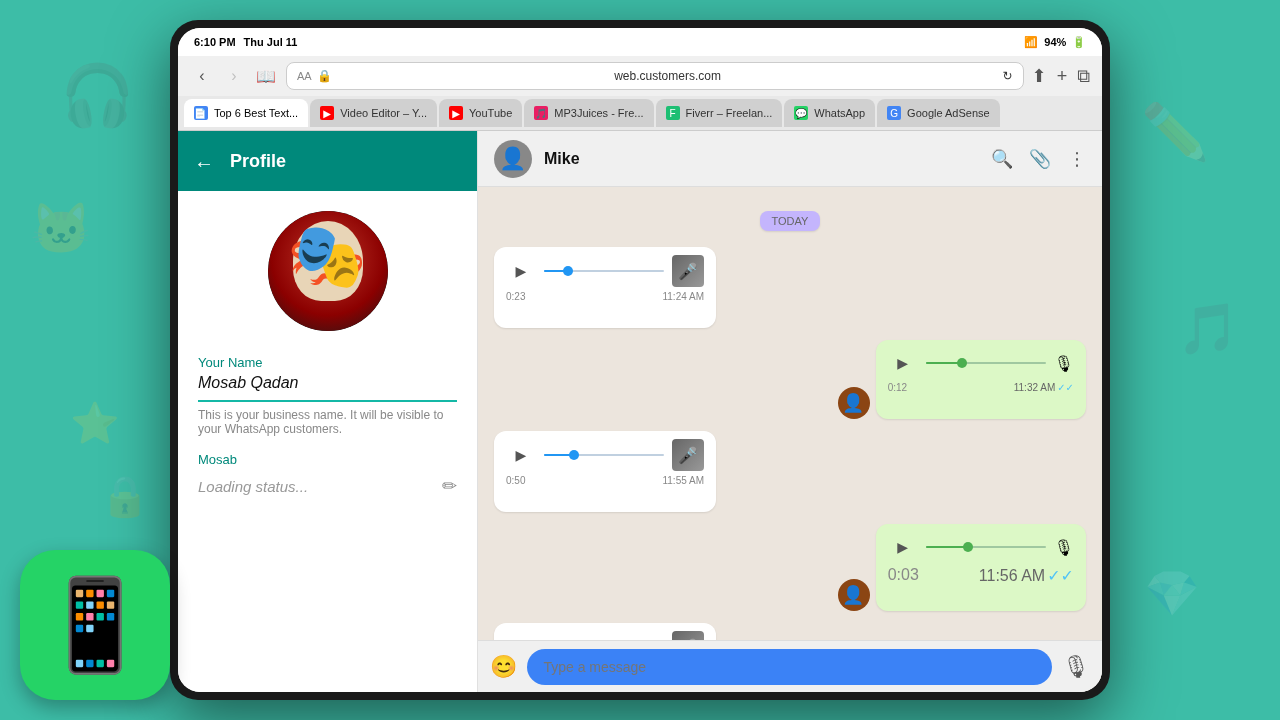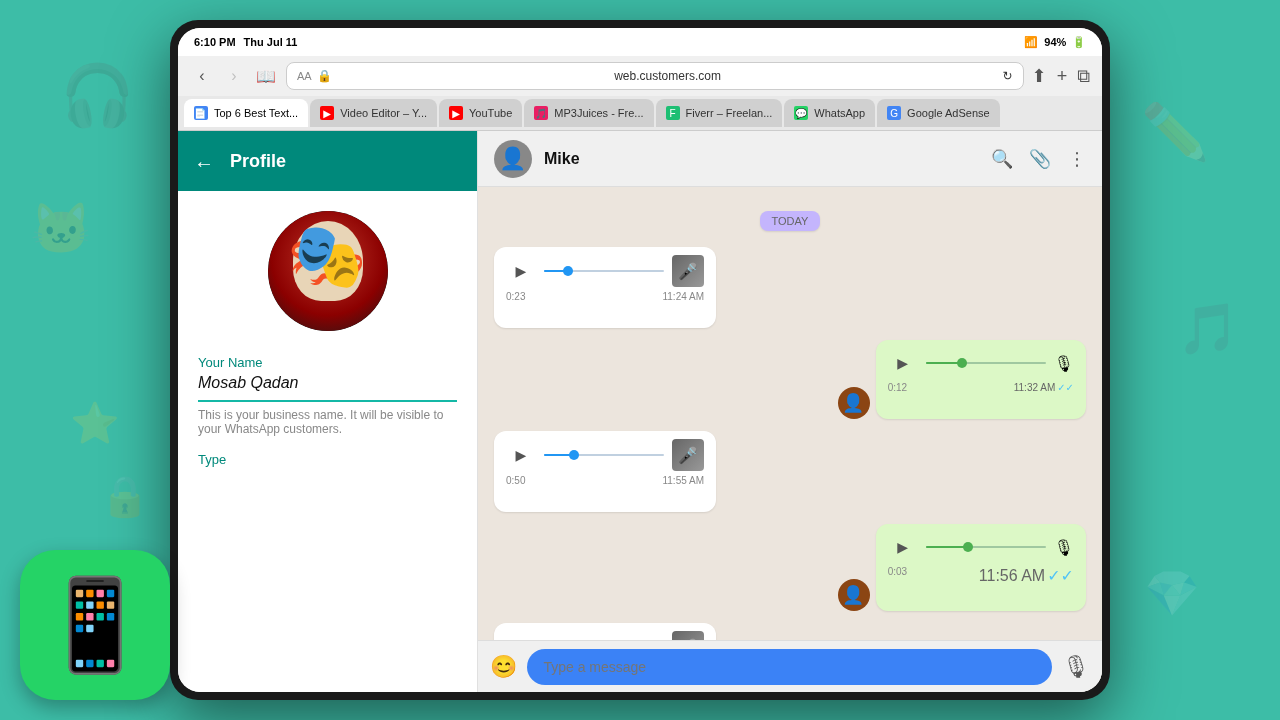--- a/index.html
+++ b/index.html
@@ -600,21 +600,25 @@
             </div>
           </div>
 
           <div class="field-section">
             <div class="field-label">Your Name</div>
             <div class="field-value">Mosab Qadan</div>
             <div class="field-hint">This is your business name. It will be visible to your WhatsApp customers.</div>
           </div>
 
           <div class="about-section">
-            <div class="about-header">Type</div>
+            <div class="about-header">Mosab</div>
+            <div class="about-value-row">
+              <span class="about-value">Loading status...</span>
+              <span class="edit-icon">✏</span>
+            </div>
           </div>
         </div>
       </div>
 
       <div class="chat-panel">
 
         <div class="chat-header">
           <div class="chat-avatar">
             <span style="font-size:22px;">👤</span>
           </div>
@@ -712,21 +716,21 @@
                   <span class="play-btn" style="color:#555;">▶</span>
                   <div style="position:relative;width:120px;height:28px;display:flex;align-items:center;">
                     <div style="position:relative;width:100%;height:2px;background:#a0c8a0;border-radius:2px;">
                       <div style="position:absolute;left:0;top:0;height:100%;width:35%;background:#4caf50;border-radius:2px;"></div>
                       <div style="position:absolute;width:10px;height:10px;border-radius:50%;background:#4caf50;top:50%;left:35%;transform:translate(-50%,-50%);"></div>
                     </div>
                   </div>
                   <span style="font-size:16px;">🎙</span>
                 </div>
                 <div style="display:flex;justify-content:space-between;margin-top:4px;">
-                  <span style="font-size:10px;color:#888;">0:03</span>
+                  <span style="font-size:16px;color:#888;">0:03</span>
                   <span style="font-size:16px;color:#666;display:flex;align-items:center;gap:2px;">11:56 AM <span style="color:#4fc3f7;">✓✓</span></span>
                 </div>
               </div>
             </div>
           </div>
 
           <div class="message-row incoming">
             <div class="voice-message">
               <div class="voice-msg-wrapper">
                 <div style="display:flex;align-items:center;gap:8px;">

